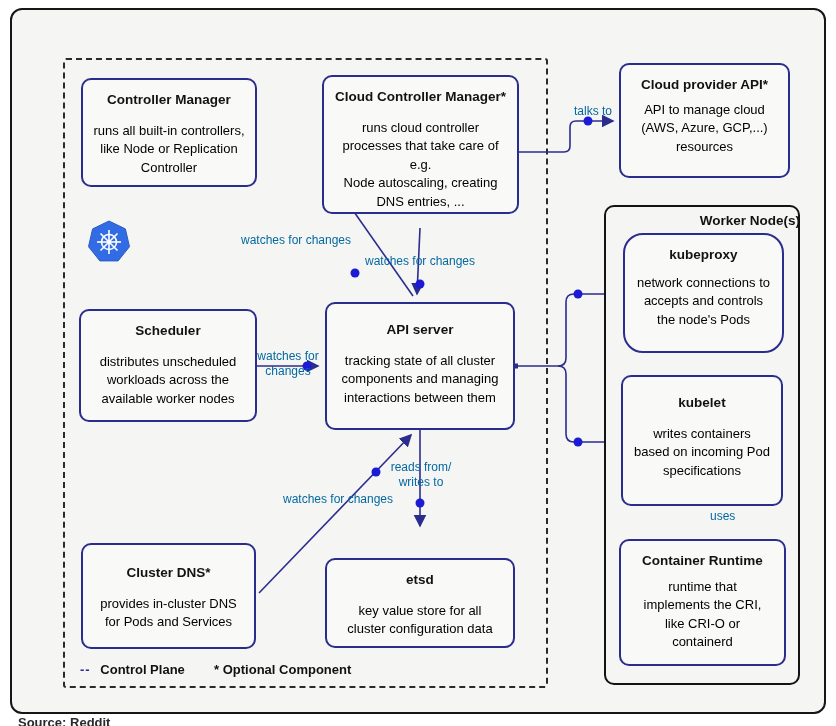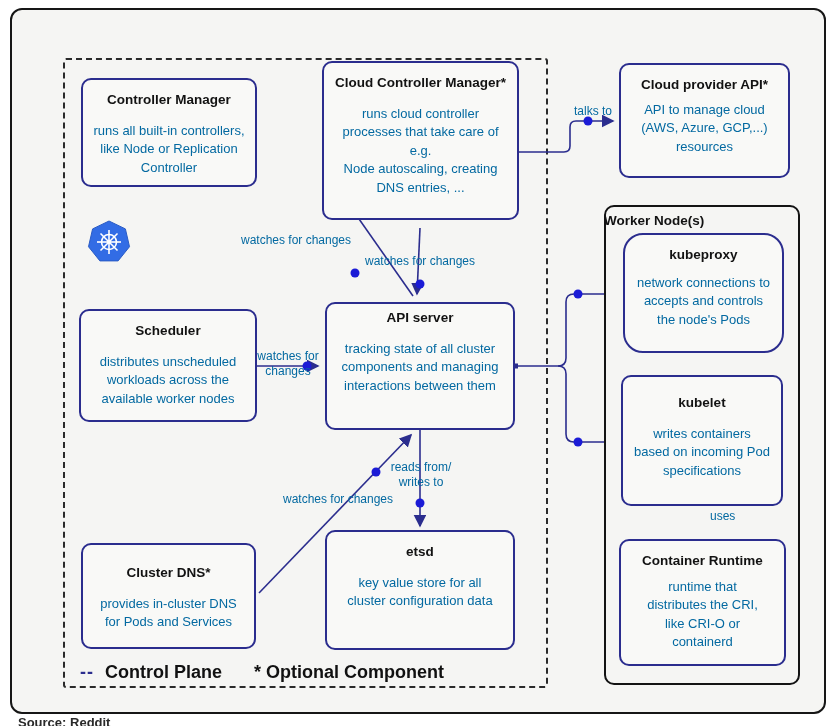--- a/index.html
+++ b/index.html
@@ -4,31 +4,31 @@
 <style>
   html,body{margin:0;padding:0;background:#ffffff;}
   #stage{position:relative;width:836px;height:726px;background:#ffffff;overflow:hidden;
          font-family:"Liberation Sans","DejaVu Sans",sans-serif;color:#1c1c1c;}
   #frame{position:absolute;left:10px;top:8px;width:812px;height:702px;border:2px solid #161616;
          border-radius:12px;background:#f5f5f3;}
   .box{position:absolute;border:2px solid #2b2d8e;border-radius:10px;background:#f9f9f7;
        box-sizing:border-box;display:flex;flex-direction:column;align-items:center;
        text-align:center;padding:10px 8px 6px 8px;}
   .box-title{font-weight:bold;font-size:13.5px;color:#121212;margin-top:2px;}
-  .box-body{font-size:13px;line-height:1.42;margin-top:15px;color:#0369a1;}
+  .box-body{font-size:13px;line-height:1.42;margin-top:15px;color:#000000;}
   .bl{display:block;white-space:nowrap;}
   .edge-label{position:absolute;font-size:12px;color:#0369a1;text-align:center;line-height:1.25;}
   .edge-label .bl{white-space:nowrap;}
   #control-plane{position:absolute;left:63px;top:58px;width:485px;height:630px;
                  border:2px dashed #2a2a2a;border-radius:3px;box-sizing:border-box;}
   #worker-node{position:absolute;left:604px;top:205px;width:196px;height:480px;
                border:2px solid #131313;border-radius:10px;background:#f5f5f3;box-sizing:border-box;}
-  #worker-title{position:absolute;left:604px;top:213px;width:196px;text-align:left;
+  #worker-title{position:absolute;left:604px;top:213px;width:196px;text-align:right;
                 font-weight:bold;font-size:13.5px;color:#121212;}
-  #legend{position:absolute;left:80px;top:662px;font-size:18px;font-weight:bold;color:#111;}
+  #legend{position:absolute;left:80px;top:662px;font-size:13px;font-weight:bold;color:#111;}
   #legend .dashes{color:#2b2d8e;letter-spacing:1px;margin-right:6px;}
   #legend .gap{display:inline-block;width:22px;}
   #wires{position:absolute;left:0;top:0;width:836px;height:726px;pointer-events:none;}
   #source-note{position:absolute;left:18px;top:715px;font-size:13px;font-weight:bold;color:#2a2a2a;}
   #k8s-logo{position:absolute;left:87px;top:220px;width:44px;height:44px;}
 </style>
 </head>
 <body>
 
 <div id="stage">
@@ -85,21 +85,21 @@
 
   <div class="box" style="left:81px;top:78px;width:176px;height:109px;">
     <div class="box-title">Controller Manager</div>
     <div class="box-body">
       <span class="bl">runs all built-in controllers,</span>
       <span class="bl">like Node or Replication</span>
       <span class="bl">Controller</span>
     </div>
   </div>
 
-  <div class="box" style="left:322px;top:61px;width:197px;height:159px;">
+  <div class="box" style="left:322px;top:75px;width:197px;height:139px;">
     <div class="box-title">Cloud Controller Manager*</div>
     <div class="box-body">
       <span class="bl">runs cloud controller</span>
       <span class="bl">processes that take care of</span>
       <span class="bl">e.g.</span>
       <span class="bl">Node autoscaling, creating</span>
       <span class="bl">DNS entries, ...</span>
     </div>
   </div>
 
@@ -114,38 +114,38 @@
 
   <div class="box" style="left:79px;top:309px;width:178px;height:113px;">
     <div class="box-title">Scheduler</div>
     <div class="box-body">
       <span class="bl">distributes unscheduled</span>
       <span class="bl">workloads across the</span>
       <span class="bl">available worker nodes</span>
     </div>
   </div>
 
-  <div class="box" style="left:325px;top:302px;width:190px;height:128px;padding-top:4px;text-align:center;">
+  <div class="box" style="left:325px;top:302px;width:190px;height:128px;padding-top:16px;text-align:center;">
     <div class="box-title">API server</div>
     <div class="box-body">
       <span class="bl">tracking state of all cluster</span>
       <span class="bl">components and managing</span>
       <span class="bl">interactions between them</span>
     </div>
   </div>
 
   <div class="box" style="left:81px;top:543px;width:175px;height:106px;padding-top:18px;">
     <div class="box-title">Cluster DNS*</div>
     <div class="box-body">
       <span class="bl">provides in-cluster DNS</span>
       <span class="bl">for Pods and Services</span>
     </div>
   </div>
 
-  <div class="box" style="left:325px;top:530px;width:190px;height:120px;">
+  <div class="box" style="left:325px;top:558px;width:190px;height:90px;">
     <div class="box-title">etsd</div>
     <div class="box-body">
       <span class="bl">key value store for all</span>
       <span class="bl">cluster configuration data</span>
     </div>
   </div>
 
   <div id="worker-node"></div>
   <div id="worker-title">Worker Node(s)</div>
 
@@ -164,21 +164,21 @@
       <span class="bl">writes containers</span>
       <span class="bl">based on incoming Pod</span>
       <span class="bl">specifications</span>
     </div>
   </div>
 
   <div class="box" style="left:619px;top:539px;width:167px;height:127px;">
     <div class="box-title">Container Runtime</div>
     <div class="box-body" style="margin-top:10px;">
       <span class="bl">runtime that</span>
-      <span class="bl">distributes the CRI,</span>
+      <span class="bl">implements the CRI,</span>
       <span class="bl">like CRI-O or</span>
       <span class="bl">containerd</span>
     </div>
   </div>
 
   <div class="edge-label" style="left:238px;top:233px;width:116px;">watches for changes</div>
   <div class="edge-label" style="left:362px;top:254px;width:116px;">watches for changes</div>
   <div class="edge-label" style="left:567px;top:104px;width:52px;">talks to</div>
   <div class="edge-label" style="left:254px;top:349px;width:68px;">
     <span class="bl">watches for</span>

